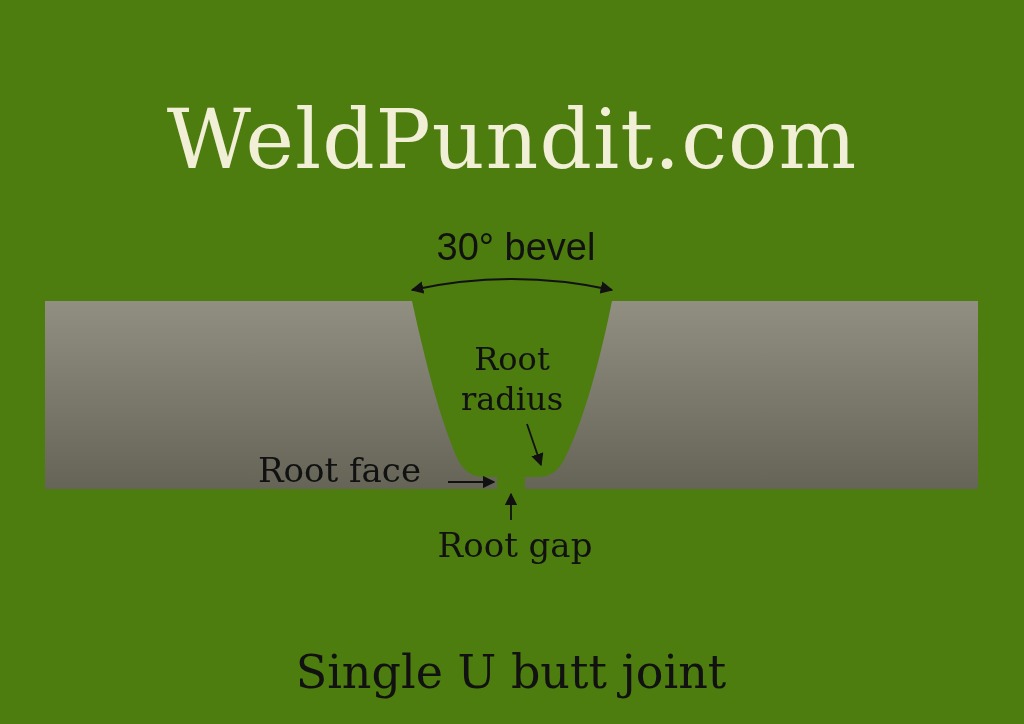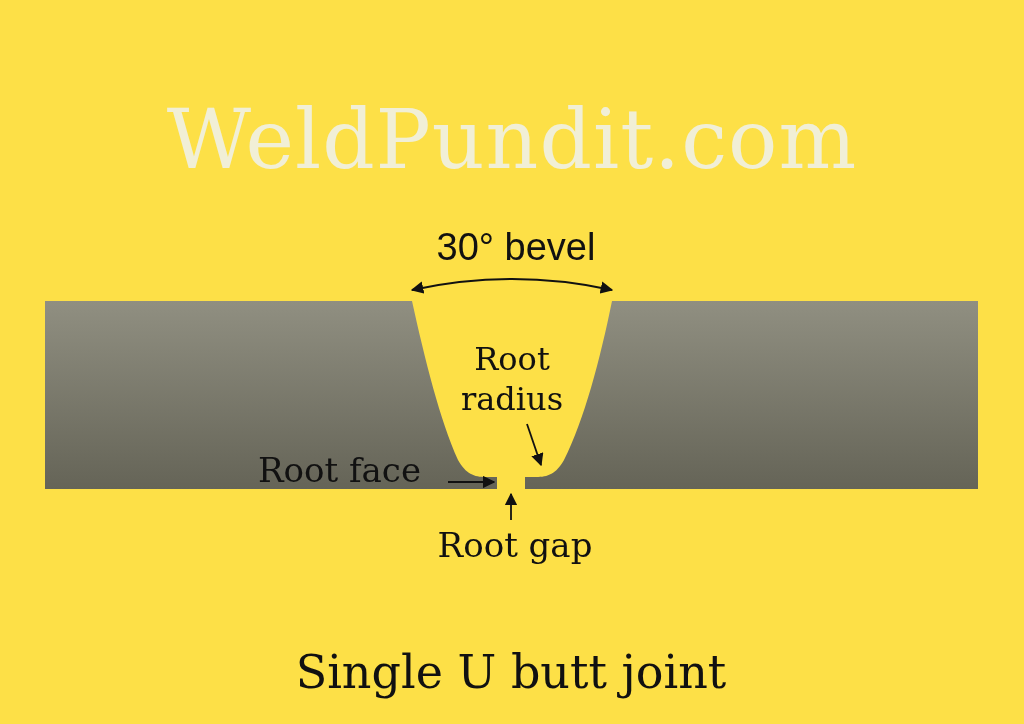--- a/index.html
+++ b/index.html
@@ -7,21 +7,21 @@
       padding: 0;
       width: 1024px;
       height: 724px;
       overflow: hidden;
       background: #fffde6;
     }
     .canvas {
       position: relative;
       width: 1024px;
       height: 724px;
-      background: #fde047;
+      background: #4d7c0f;
     }
     svg.diagram {
       position: absolute;
       left: 0;
       top: 0;
       width: 1024px;
       height: 724px;
     }
     .watermark {
       font-family: "DejaVu Serif", "Liberation Serif", serif;

